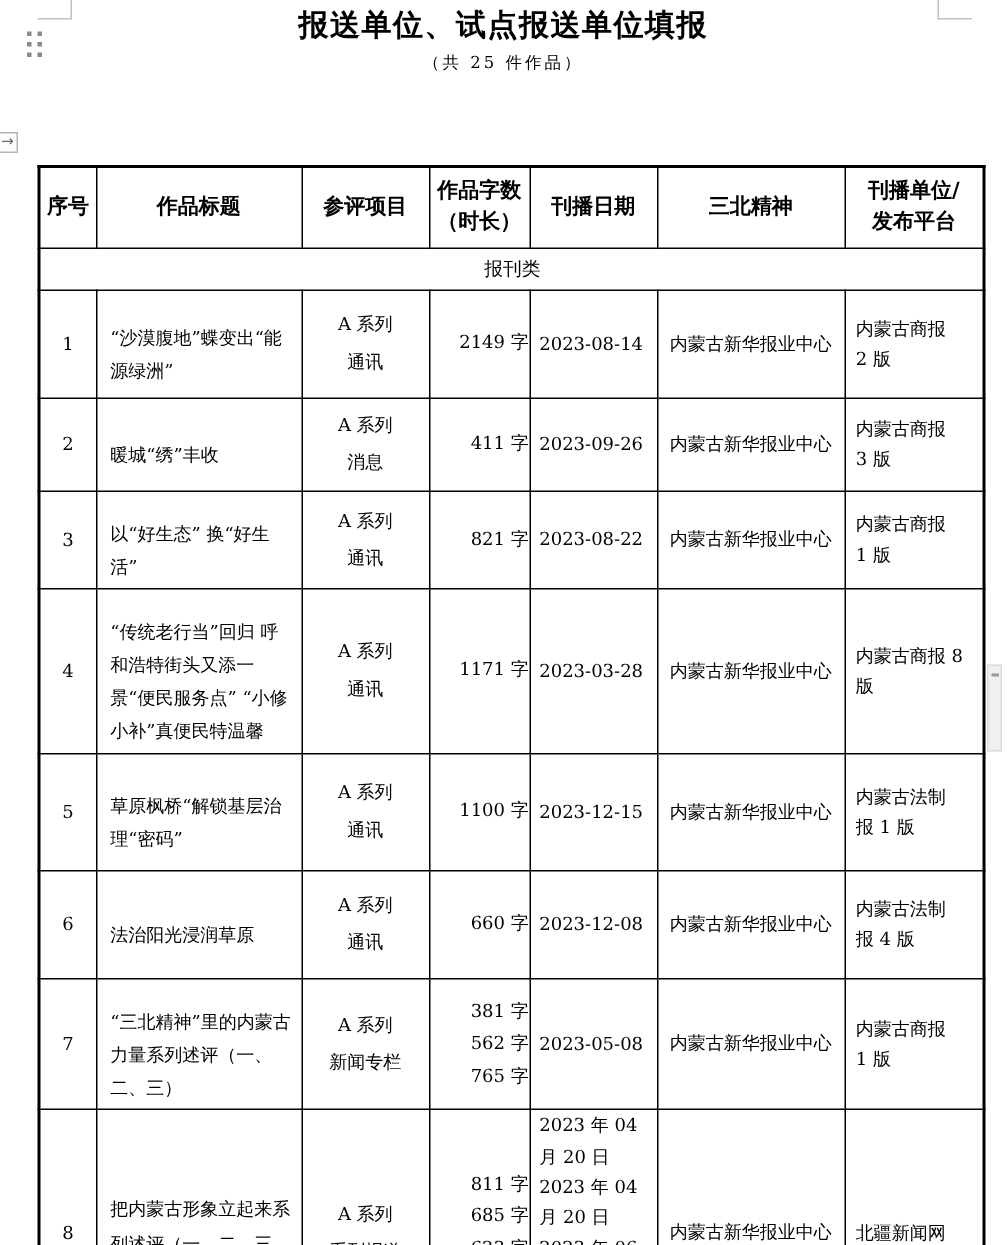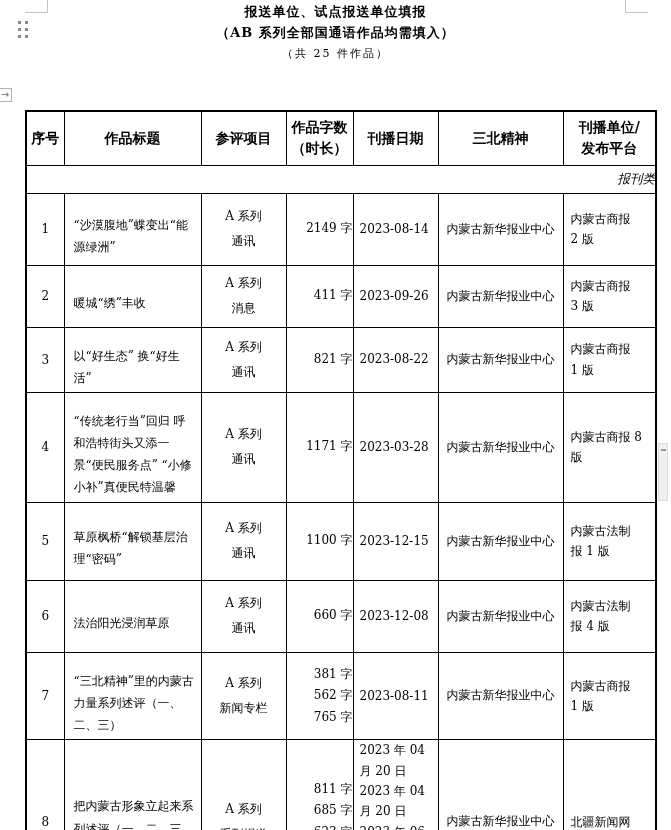--- a/index.html
+++ b/index.html
@@ -21,32 +21,32 @@
   .margin-arrow { position:absolute; left:-2px; top:88px; width:14px; height:14px;
     border:1px solid #b5b5b5; background:#fdfdfd; color:#6a6a6a;
     font-size:10px; line-height:12px; text-align:center;
     font-family:"DejaVu Sans", sans-serif; cursor:pointer; }
   
   .scroll-frag { position:absolute; left:658px; top:443px; width:10px; height:58px;
     background:#f0f0f0; border:1px solid #dcdcdc; }
   .scroll-frag i { position:absolute; left:2px; top:5px; width:5px; height:2px; background:#9a9a9a; }
   
   .title { text-align:center; font-size:29px; font-weight:bold; letter-spacing:2px; margin:14px 0 8px; }
-  .sub1, .sub2 { text-align:center; font-size:13px; font-weight:bold; margin:3px 0; letter-spacing:1px; }
+  .sub1, .sub2 { text-align:center; font-size:20px; font-weight:bold; margin:3px 0; letter-spacing:1px; }
   .sub3 { text-align:center; font-size:11px; margin:4px 18px 5px; letter-spacing:2px; }
   
   table.doc { position:absolute; left:25px; top:110px; width:630px;
     border-collapse:collapse; table-layout:fixed; }
   table.doc td, table.doc th { border:1px solid #000; vertical-align:middle;
     font-size:12px; font-weight:normal; overflow:hidden; }
   table.doc { border:2px solid #000; }
   tr.head th { font-size:14px; font-weight:bold; text-align:center; line-height:1.5; }
   tr.head { height:54px; }
   tr.section { height:28px; }
-  tr.section td { text-align:right; padding-left:1px; font-style:italic; font-size:12.5px; }
+  tr.section td { text-align:center; padding-left:1px; font-size:12.5px; }
   .preline { white-space:pre-line; }
   .c-no    { text-align:center; }
   .c-title { text-align:left; padding:17px 6px 3px 9px; line-height:1.85; }
   .c-cat   { text-align:center; line-height:2.1; }
   .c-count { text-align:right; line-height:1.8; }
   .c-date  { text-align:left; padding-left:6px; line-height:1.7; }
   .c-org   { text-align:center; }
   .c-outlet{ text-align:left; padding-left:7px; line-height:1.7;margin-top:12px; }
   tr.r1 { height:72px; } tr.r2 { height:62px; } tr.r3 { height:62px; }
   tr.r4 { height:76px; } tr.r5 { height:78px; } tr.r6 { height:72px; }
@@ -69,21 +69,20 @@
       <i></i>
   </div>
 
   <div class="margin-arrow">→</div>
 
   <div class="scroll-frag">
       <i></i>
     </div>
 
   <div class="sub1">报送单位、试点报送单位填报</div>
-  <div class="sub2">（AB 系列全部国通语作品均需填入）</div>
   <div class="sub3">（共 25 件作品）</div>
 
   <table class="doc">
     <colgroup>
       <col style="width:38px">
         <col style="width:137px">
         <col style="width:85px">
       <col style="width:67px">
         <col style="width:85px">
         <col style="width:125px">
@@ -172,21 +171,21 @@
 报 4 版</td>
     </tr>
     <tr class="r7">
       <td class="c-no">7</td>
       <td class="c-title preline">“三北精神”里的内蒙古力量系列述评（一、二、三）</td>
       <td class="c-cat preline">A 系列
 新闻专栏</td>
       <td class="c-count preline">381 字
 562 字
 765 字</td>
-      <td class="c-date preline">2023-08-11</td>
+      <td class="c-date preline">2023-05-08</td>
       <td class="c-org">内蒙古新华报业中心</td>
       <td class="c-outlet preline">内蒙古商报
 1 版</td>
     </tr>
     <tr class="r8">
       <td class="c-no">8</td>
       <td class="c-title preline">把内蒙古形象立起来系列述评（一、二、三、四）</td>
       <td class="c-cat preline">A 系列
 系列报道</td>
       <td class="c-count preline">811 字

